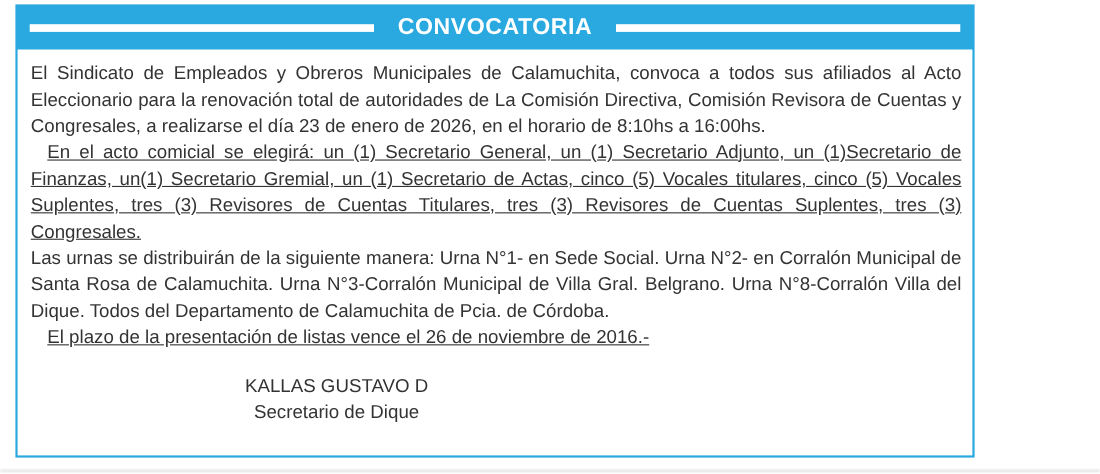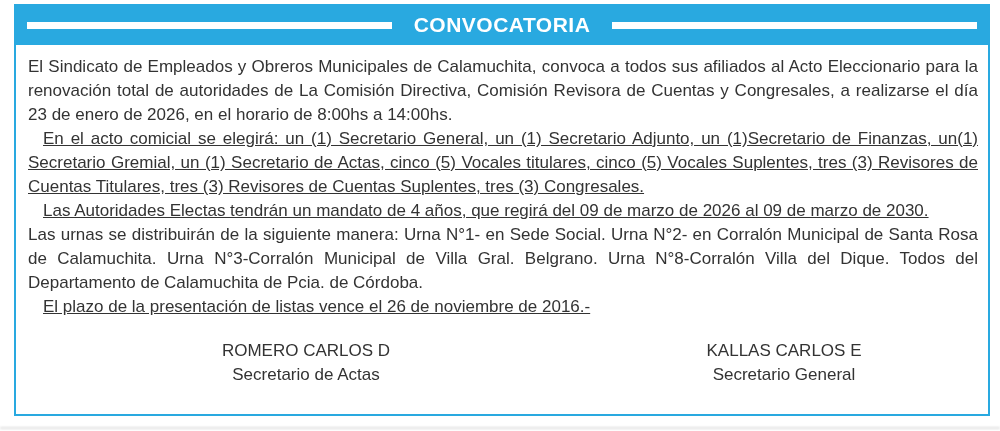--- a/index.html
+++ b/index.html
@@ -19,21 +19,21 @@
   .page {
     position: relative;
     width: 1000px;
     height: 431px;
     background: #ffffff;
   }
   .ad {
     position: absolute;
     left: 14px;
     top: 4px;
-    width: 976px;
+    width: 872px;
     height: 412px;
     border: 2px solid var(--accent);
     background: #ffffff;
   }
   .header {
     height: 40px;
     margin: -1px -1px 0 -1px;
     background: var(--accent);
     display: flex;
     align-items: center;
@@ -92,33 +92,28 @@
 <div class="page">
   <div class="ad">
 
     <div class="header">
       <span class="hline"></span>
       <h1 class="title">CONVOCATORIA</h1>
       <span class="hline"></span>
     </div>
 
     <div class="body">
-      <p>El Sindicato de Empleados y Obreros Municipales de Calamuchita, convoca a todos sus afiliados al Acto Eleccionario para la renovación total de autoridades de La Comisión Directiva, Comisión Revisora de Cuentas y Congresales, a realizarse el día 23 de enero de 2026, en el horario de  8:00hs a 14:00hs.</p>
+      <p>El Sindicato de Empleados y Obreros Municipales de Calamuchita, convoca a todos sus afiliados al Acto Eleccionario para la renovación total de autoridades de La Comisión Directiva, Comisión Revisora de Cuentas y Congresales, a realizarse el día 23 de enero de 2026, en el horario de  8:10hs a 16:00hs.</p>
       <p class="indent">En el acto comicial se elegirá: un (1) Secretario General, un (1) Secretario Adjunto, un (1)Secretario de Finanzas, un(1) Secretario Gremial, un (1) Secretario de Actas, cinco (5) Vocales titulares, cinco (5) Vocales Suplentes, tres (3)  Revisores de Cuentas Titulares, tres (3) Revisores de Cuentas Suplentes, tres (3) Congresales.</p>
-      <p class="indent">Las Autoridades Electas tendrán un mandato de 4 años, que regirá del 09 de marzo de 2026 al 09 de marzo de 2030.</p>
       <p>Las urnas se distribuirán de la siguiente manera: Urna N°1- en Sede Social. Urna N°2- en Corralón Municipal de Santa Rosa de Calamuchita. Urna N°3-Corralón Municipal de Villa Gral. Belgrano. Urna N°8-Corralón Villa del Dique. Todos del Departamento de Calamuchita de Pcia. de Córdoba.</p>
       <p class="indent">El plazo de la presentación de listas vence el 26 de noviembre de 2016.-</p>
     </div>
 
     <div class="signatures">
       <div class="sig sig-left">
-        <div>ROMERO CARLOS D</div>
-        <div>Secretario de Actas</div>
-      </div>
-      <div class="sig sig-right">
-        <div>KALLAS CARLOS E</div>
-        <div>Secretario General</div>
+        <div>KALLAS GUSTAVO D</div>
+        <div>Secretario de Dique</div>
       </div>
     </div>
 
   </div>
   <div class="scan-artifact"></div>
 </div>
 
 </body></html>

